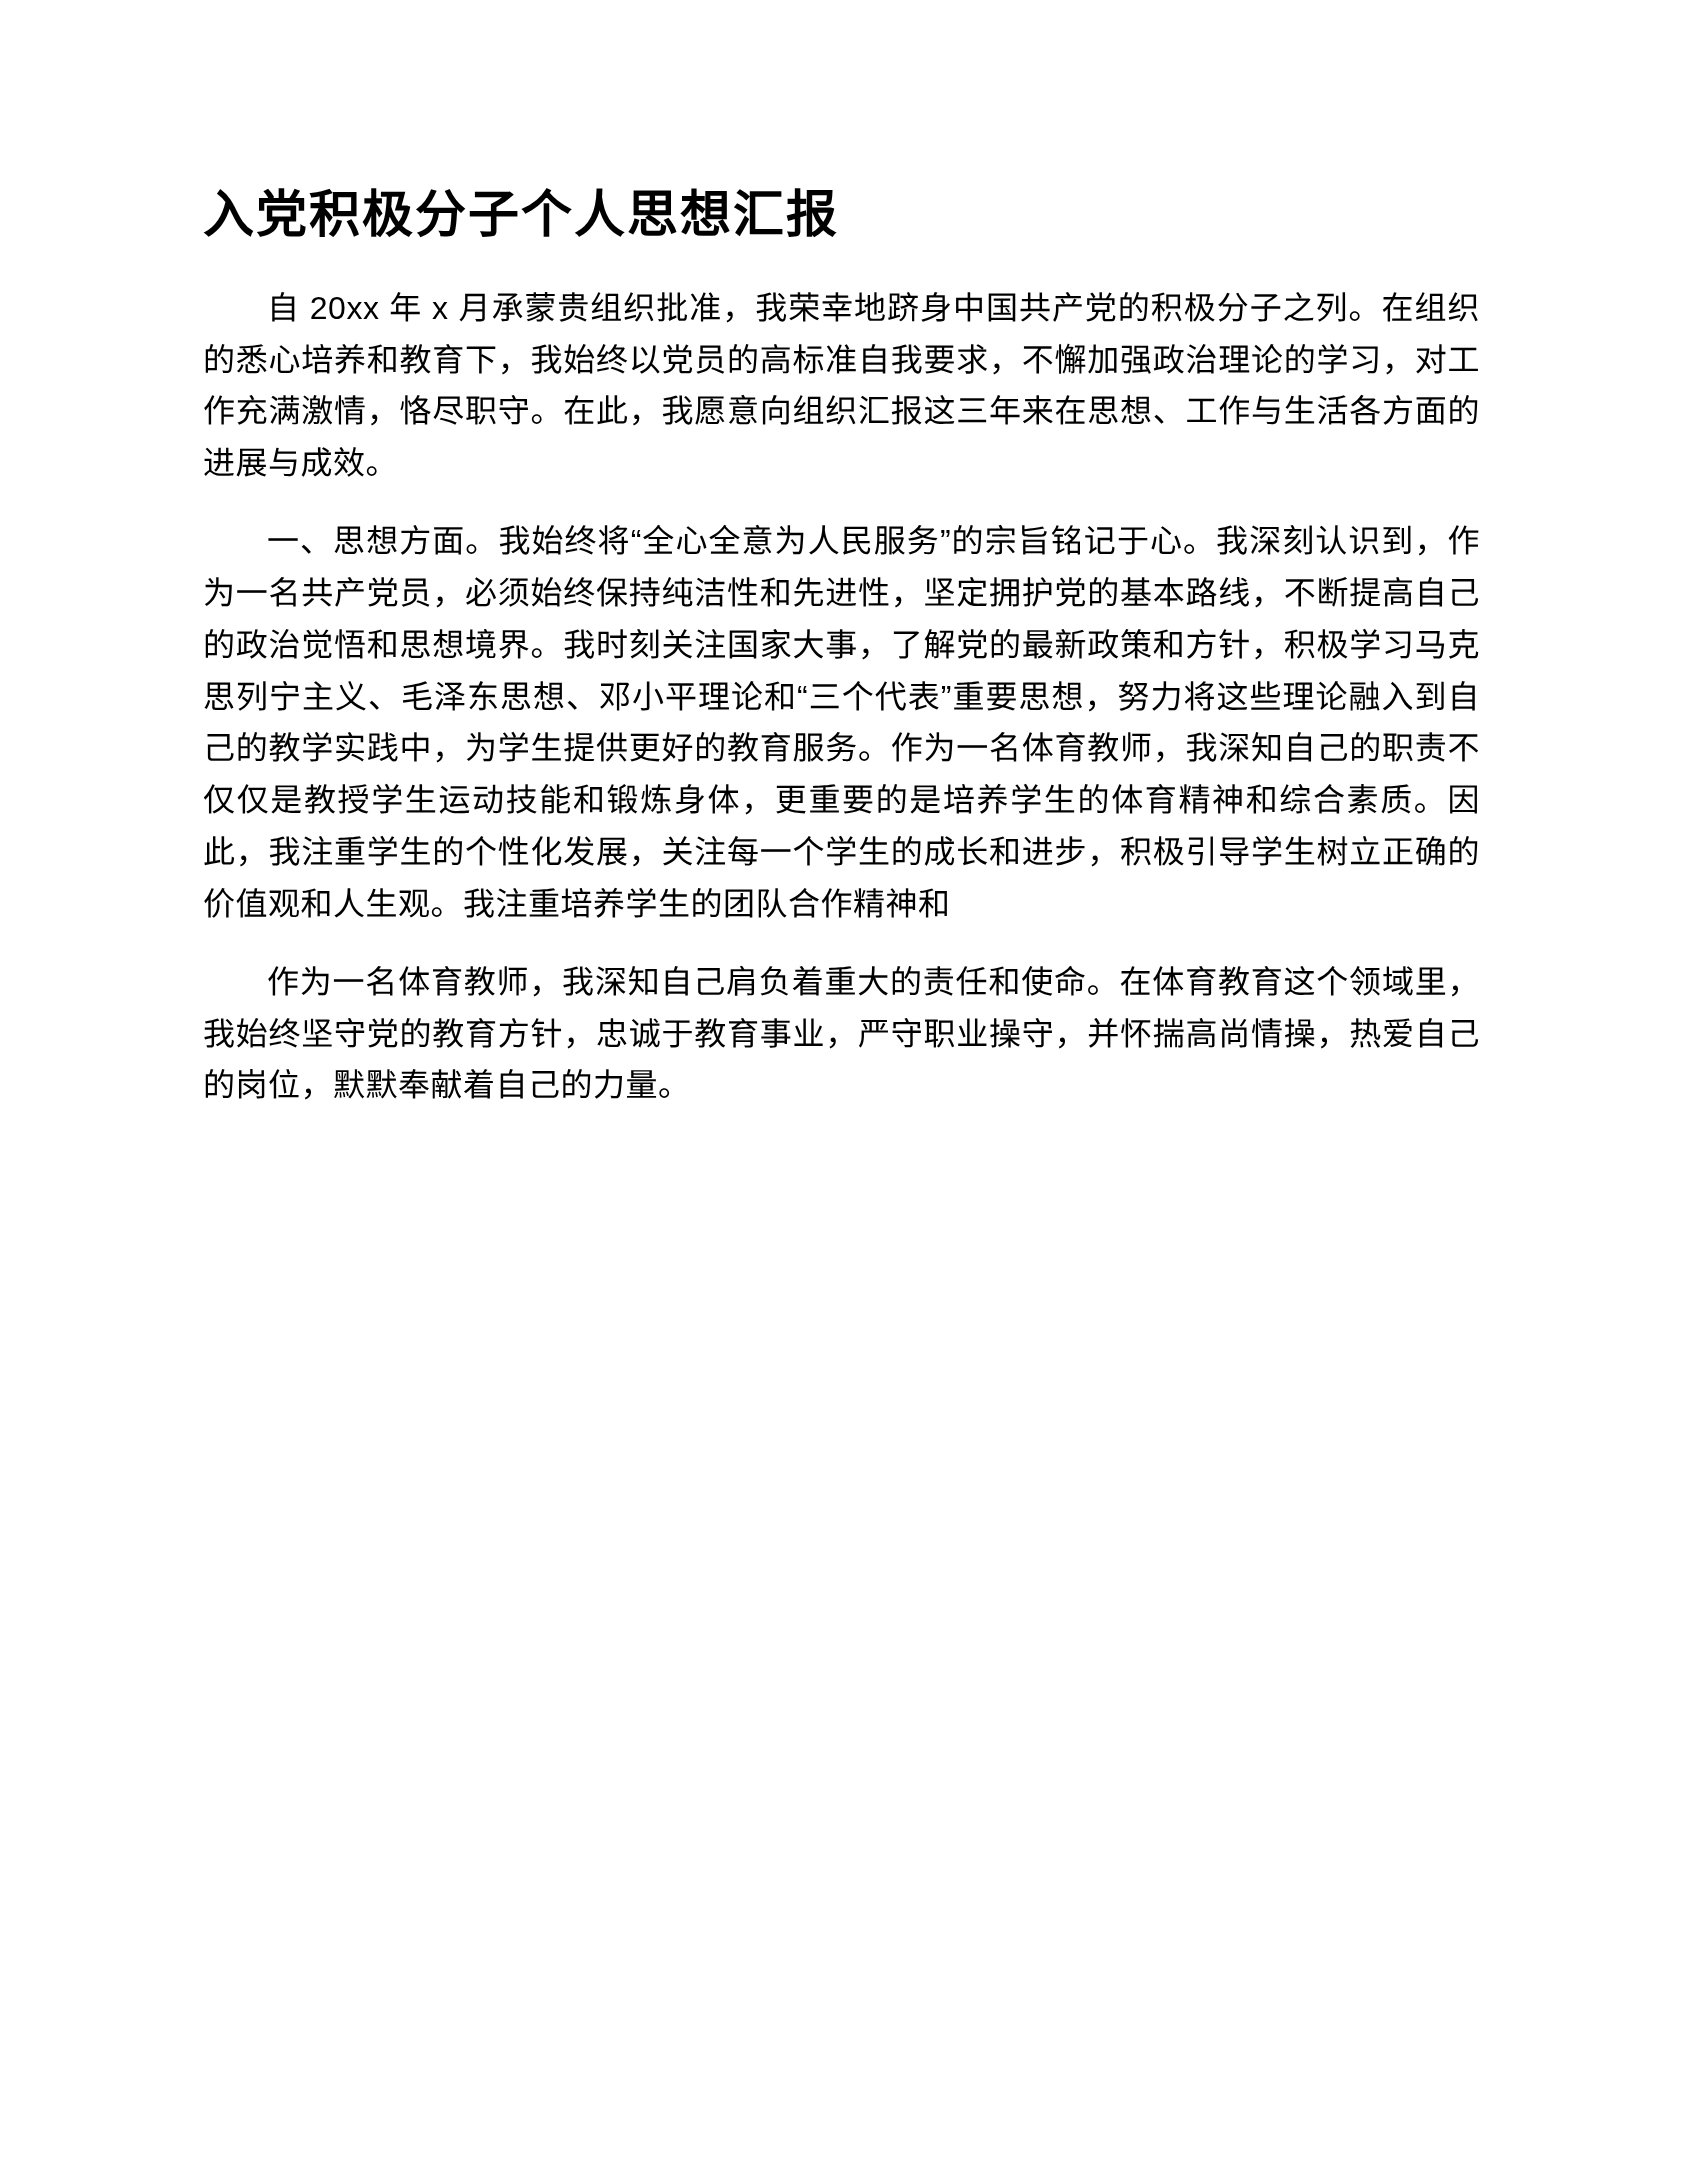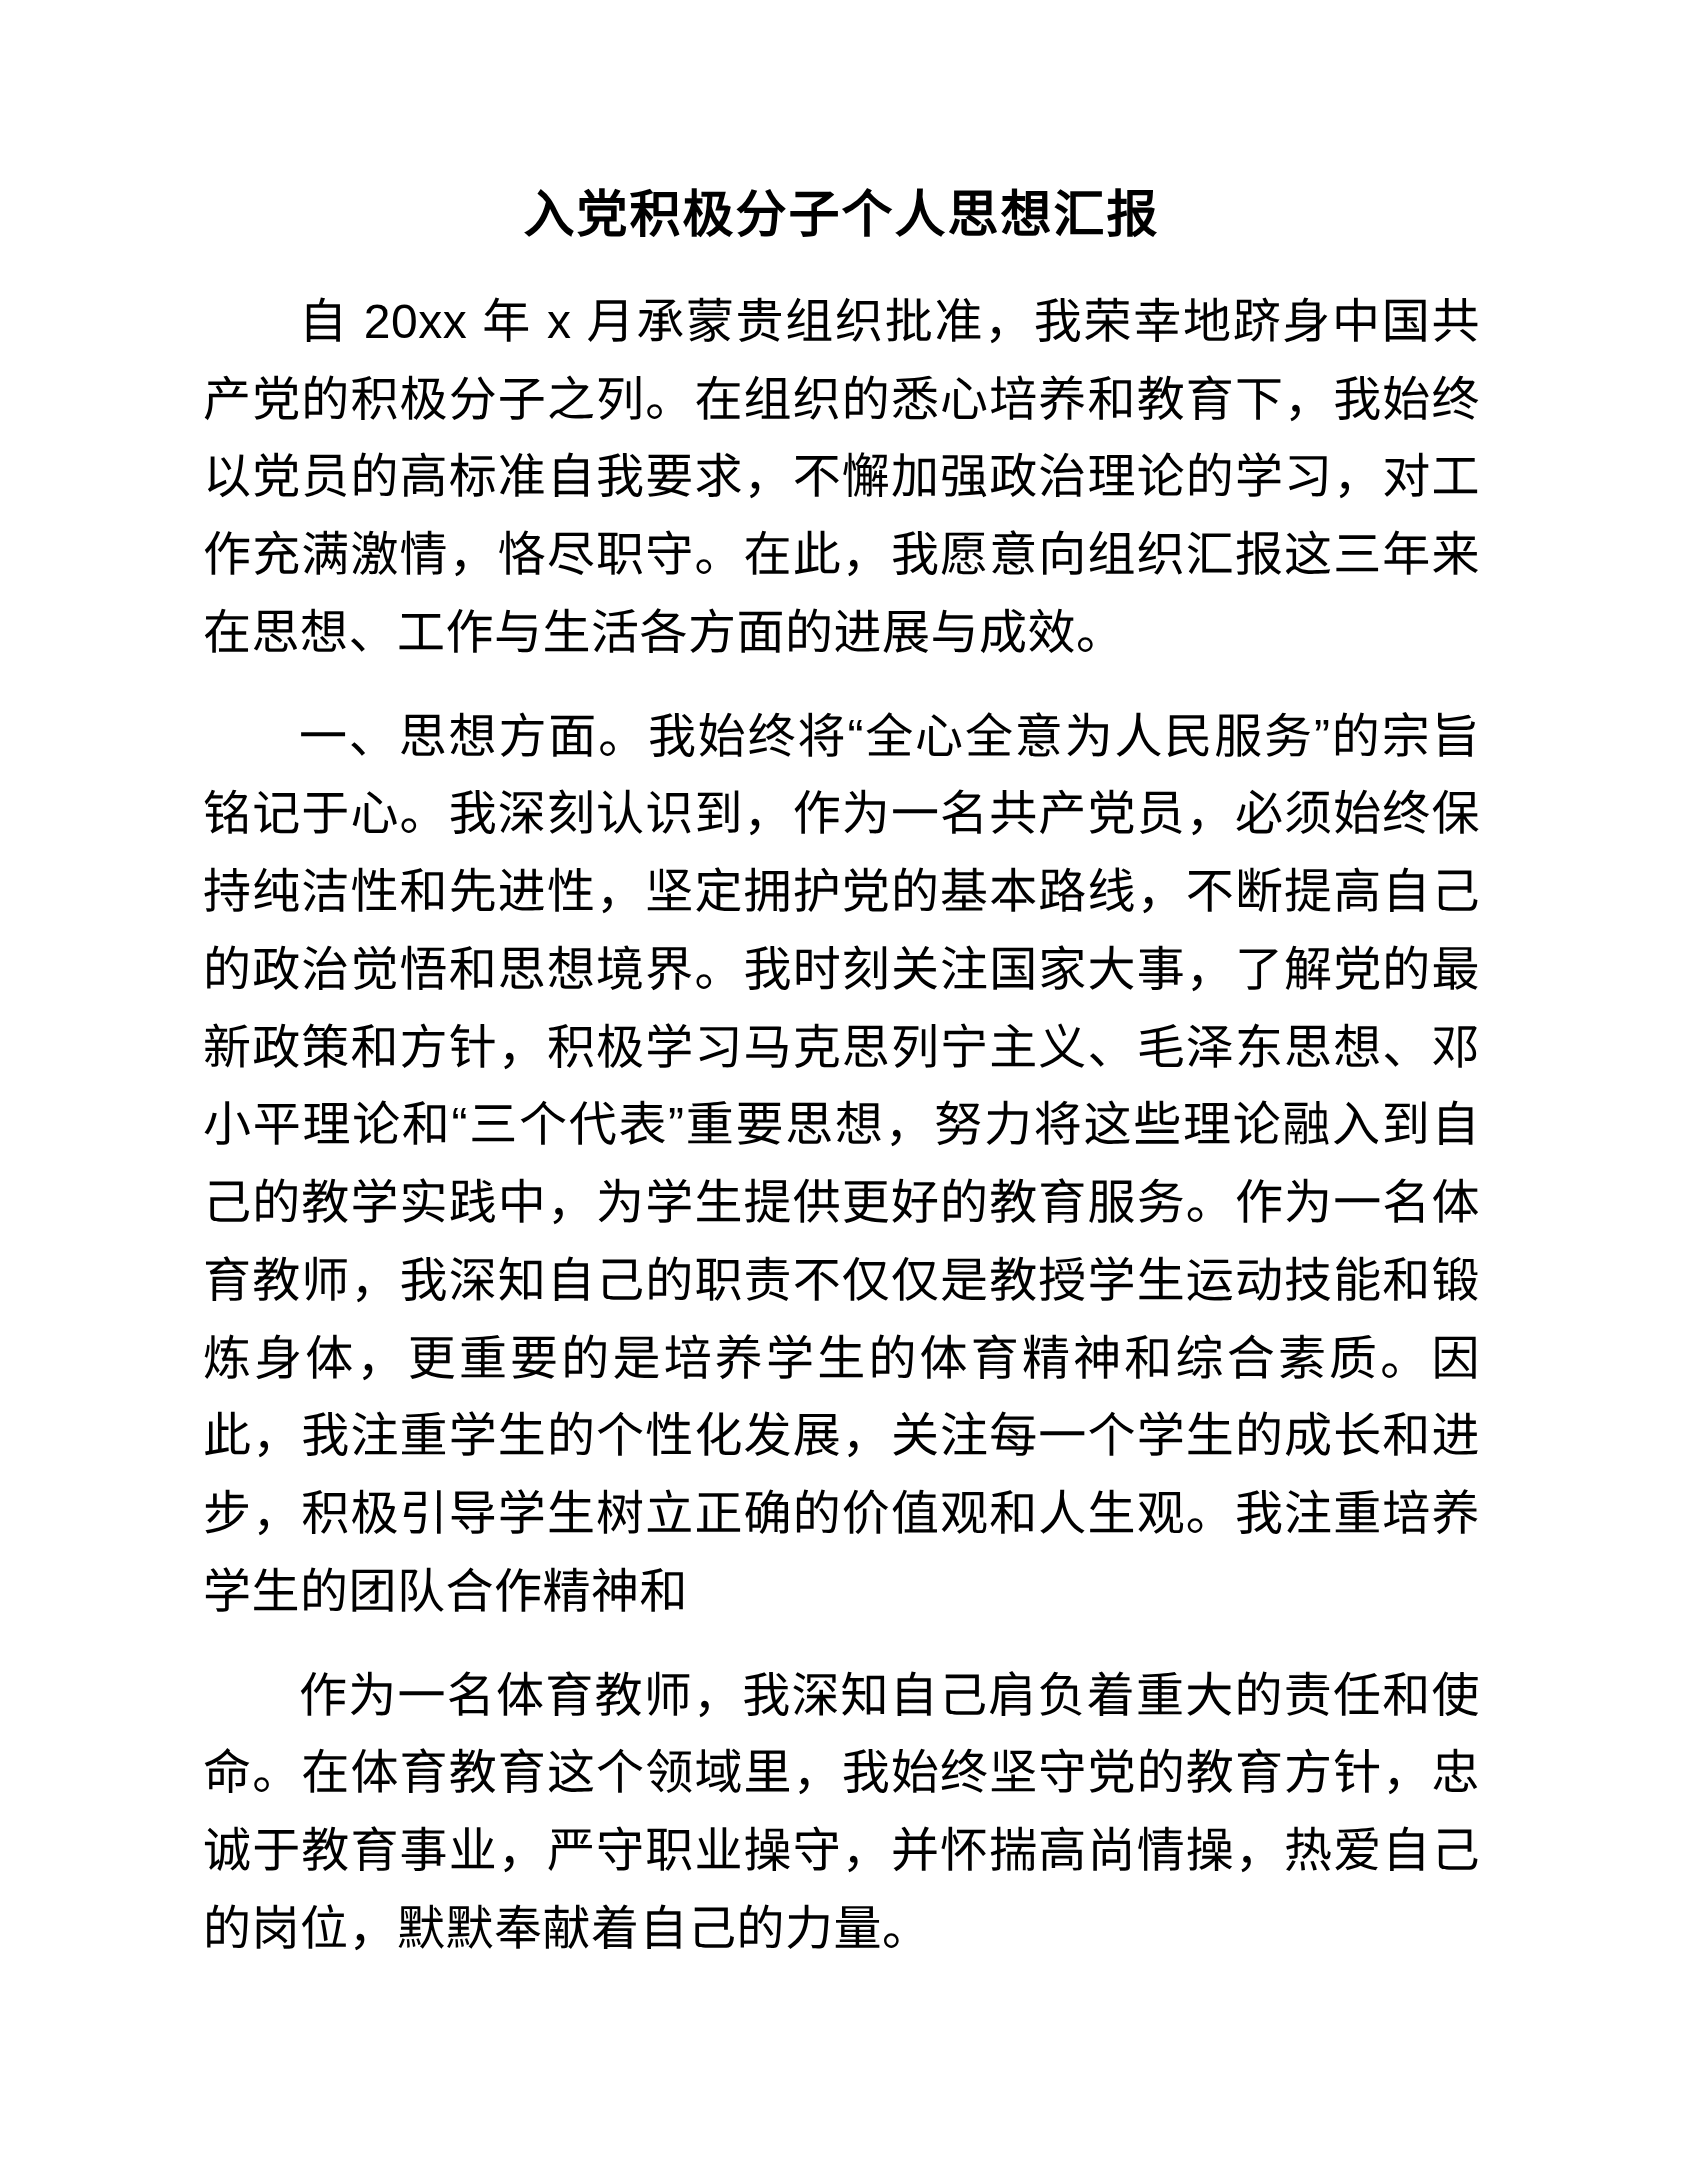--- a/index.html
+++ b/index.html
@@ -17,34 +17,33 @@
   .page {
     box-sizing: border-box;
     width: 1683px;
     height: 2178px;
     padding: 183px 203px 0 203px;
     background: #ffffff;
   }
   .doc-title {
     font-size: 51px;
     font-weight: 700;
-    text-align: center;
     letter-spacing: 2px;
     margin: 0 0 36px 0;
     line-height: 1.25;
   }
   .salutation {
     font-size: 40px;
     line-height: 1.62;
     margin: 0 0 26px 0;
     text-indent: 0.25em;
     letter-spacing: 0.5px;
   }
   .para {
-    font-size: 48px;
+    font-size: 32px;
     line-height: 1.62;
     margin: 0 0 26px 0;
     text-indent: 2em;
     text-align: justify;
     text-justify: inter-ideograph;
     letter-spacing: 0.5px;
   }
   .para:last-child {
     margin-bottom: 0;
   }

